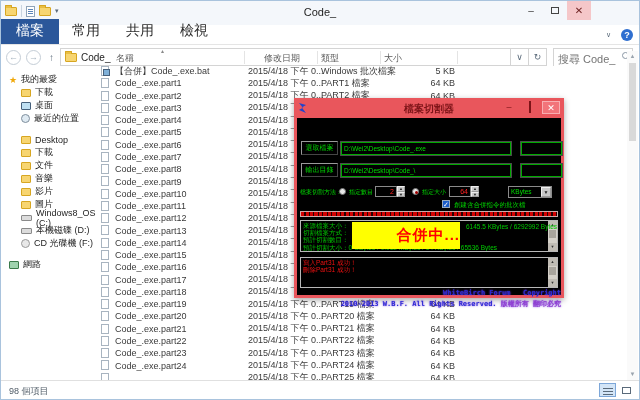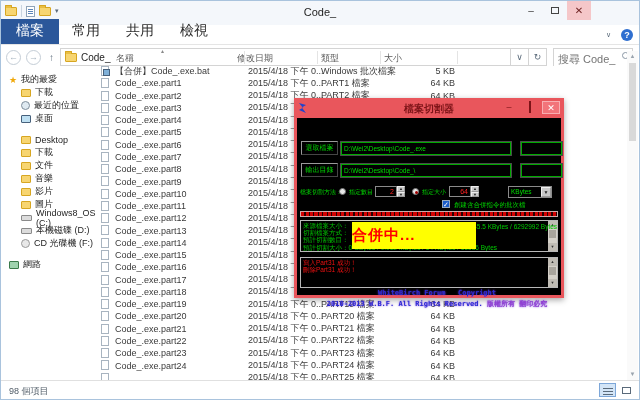--- a/index.html
+++ b/index.html
@@ -111,32 +111,32 @@
   .chkrow { position:absolute; left:0; right:4px; top:82px; height:10px; text-align:right; }
   .chk { position:absolute; left:145px; top:0; width:8px; height:8px; background:#1b5cc8; border:1px solid #9ab; color:#fff; font-size:7px; line-height:8px; text-align:center; }
   .chk-label { position:absolute; left:157px; top:1px; color:#00dd00; font-size:6.5px; white-space:nowrap; }
 
   .pbar { position:absolute; left:3px; right:3px; top:93px; height:6px; border:1px solid #caa; background:repeating-linear-gradient(90deg,#d40000 0 3px,#240000 3px 4.5px); }
 
   .infobox { position:absolute; left:3px; right:3px; top:102px; height:32px; background:#000; border:1px solid #b8b8b8; overflow:hidden; }
   .info-lines { position:absolute; left:2px; top:1px; right:11px; }
   .info-line { color:#00cc00; font-size:6.5px; line-height:7.2px; white-space:pre; }
   .src-val { position:absolute; left:165px; top:2px; color:#00cc00; font-size:6.5px; white-space:pre; z-index:2; }
-  .overlay { position:absolute; left:51px; top:1px; width:124px; height:27px; background:#ffff00; z-index:3; text-align:left; }
+  .overlay { position:absolute; left:51px; top:1px; width:108px; height:27px; background:#ffff00; z-index:3; text-align:right; }
   .overlay span { color:#ff0000; font-size:15px; font-weight:bold; line-height:26px; letter-spacing:1px; }
   .miniscroll { position:absolute; right:0; top:0; width:9px; bottom:0; background:#d4d0c8; }
   .miniscroll .a { position:absolute; left:0; width:9px; height:8px; background:#c0bcb4; font-size:4px; line-height:8px; text-align:center; color:#333; }
   .miniscroll .a.dn { bottom:0; }
   .miniscroll .t { position:absolute; left:1px; top:9px; width:7px; height:8px; background:#a8a49c; }
 
   .logbox { position:absolute; left:3px; right:3px; top:139px; height:31px; background:#000; border:1px solid #b8b8b8; overflow:hidden; }
   .log-lines { position:absolute; left:2px; top:1px; right:11px; }
   .log-line { color:#ee1111; font-size:6.5px; line-height:7.2px; white-space:pre; }
 
-  .cpy { position:absolute; left:16px; right:0; text-align:center; font-family:"DejaVu Sans Mono",monospace; font-weight:bold; font-size:7px; color:#2a2ad4; text-shadow:0 0 2px #7a3ae0; white-space:pre; }
+  .cpy { position:absolute; left:16px; right:0; text-align:right; font-family:"DejaVu Sans Mono",monospace; font-weight:bold; font-size:7px; color:#2a2ad4; text-shadow:0 0 2px #7a3ae0; white-space:pre; }
   .cpy .zh { color:#9040d0; }
 </style>
 </head>
 <body>
 
 <div class="win">
 
   <div class="titlebar">
     <div class="qat">
       <span class="ico-folder"></span>
@@ -186,26 +186,26 @@
       <div class="sb-group">
         <div class="sb-head">
           <span class="si si-star">★</span>
           <span>我的最愛</span>
         </div>
         <div class="sb-item">
           <span class="si si-folder"></span>
           <span>下載</span>
         </div>
         <div class="sb-item">
+          <span class="si si-desktop"></span>
+          <span>桌面</span>
+        </div>
+        <div class="sb-item">
           <span class="si si-recent"></span>
           <span>最近的位置</span>
-        </div>
-        <div class="sb-item">
-          <span class="si si-desktop"></span>
-          <span>桌面</span>
         </div>
       </div>
       <div class="sb-group">
         <div class="sb-item">
           <span class="si si-folder"></span>
           <span>Desktop</span>
         </div>
         <div class="sb-item">
           <span class="si si-folder"></span>
           <span>下載</span>
@@ -243,21 +243,21 @@
         <div class="sb-head">
           <span class="si si-network"></span>
           <span>網路</span>
         </div>
       </div>
     </div>
 
   <div class="listhead">
     <span class="sortmark">▴</span>
     <span class="lh" style="left:17px">名稱</span>
-    <span class="lh" style="left:138px">修改日期</span>
+    <span class="lh" style="left:165px">修改日期</span>
     <span class="lh" style="left:222px">類型</span>
     <span class="lh" style="left:285px">大小</span>
     <span class="lh-sep" style="left:145px"></span>
     <span class="lh-sep" style="left:218px"></span>
     <span class="lh-sep" style="left:281px"></span>
     <span class="lh-sep" style="left:358px"></span>
   </div>
 
   <div class="rows" id="rows">
       <div class="frow">

